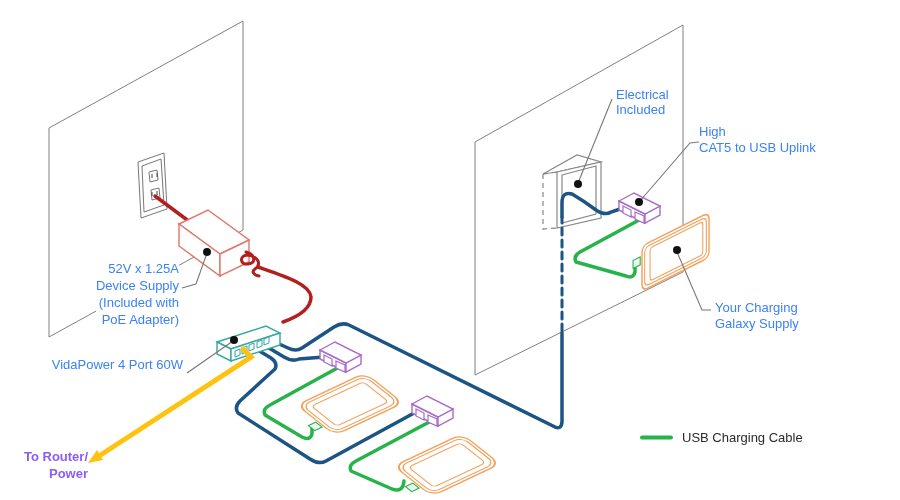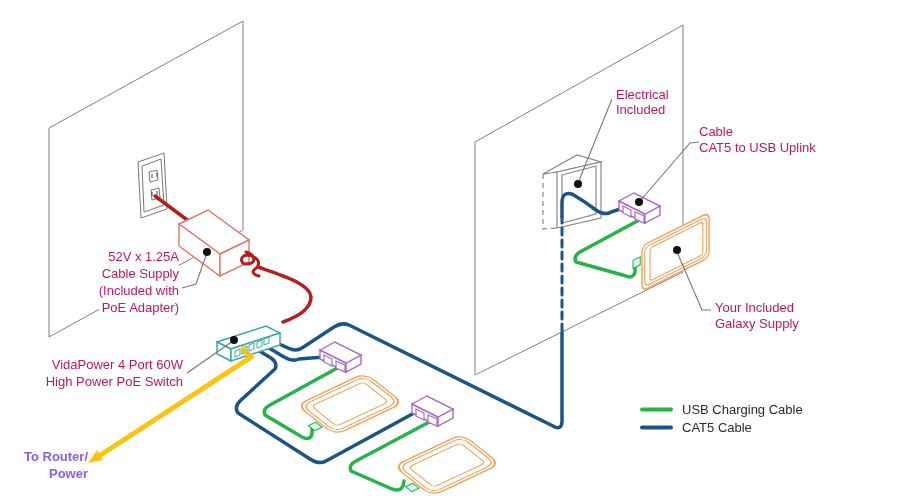--- a/index.html
+++ b/index.html
@@ -1,24 +1,24 @@
 <!DOCTYPE html>
 <html><head>
 <meta charset="utf-8">
 <style>
   html,body{margin:0;padding:0;background:#fff;}
   #stage{position:relative;width:900px;height:500px;background:#fff;overflow:hidden;
          font-family:"Liberation Sans", sans-serif;}
   #diagram{position:absolute;left:0;top:0;}
-  .lbl{position:absolute;font-size:13px;color:#be185d;line-height:17px;background:#fff;white-space:nowrap;}
+  .lbl{position:absolute;font-size:13px;color:#3b82f6;line-height:17px;background:#fff;white-space:nowrap;}
   .lbl span{display:block;}
   .r{text-align:right;}
   .bold{font-weight:bold;color:#8b5cf6;}
   #legend{position:absolute;left:640px;top:400px;}
-  .legrow{display:flex;align-items:center;height:18px;}
+  .legrow{display:flex;align-items:center;height:18px;margin-top:28px;}
   .legrow svg{margin-right:9px;}
   .legrow span{font-size:13px;color:#2a2a2a;}
 </style>
 </head>
 <body>
 
 <div id="stage">
 
 <svg id="diagram" width="900" height="500" viewBox="0 0 900 500">
 
@@ -127,60 +127,53 @@
   </g>
   <g fill="#111">
     <circle cx="207" cy="252" r="4"></circle>
     <circle cx="234" cy="340" r="4"></circle>
     <circle cx="578" cy="184" r="4"></circle>
     <circle cx="639" cy="202" r="4"></circle>
     <circle cx="677" cy="250" r="4"></circle>
   </g>
 </svg>
 
-<div class="lbl r" style="right:721px;top:248px;">
+<div class="lbl r" style="right:721px;top:260px;">
   <span>52V x 1.25A</span>
-  <span>Cable Supply</span>
+  <span>Device Supply</span>
   <span>(Included with</span>
   <span>PoE Adapter)</span>
 </div>
 
 <div class="lbl r" style="right:717px;top:356px;">
   <span>VidaPower 4 Port 60W</span>
-  <span>High Power PoE Switch</span>
 </div>
 
 <div class="lbl r bold" style="right:812px;top:448px;">
   <span>To Router/</span>
   <span>Power</span>
 </div>
 
 <div class="lbl" style="left:616px;top:87px;line-height:15px;">
   <span>Electrical</span>
   <span>Included</span>
 </div>
 
 <div class="lbl" style="left:699px;top:124px;line-height:16px;">
-  <span>Cable</span>
+  <span>High</span>
   <span>CAT5 to USB Uplink</span>
 </div>
 
 <div class="lbl" style="left:715px;top:300px;line-height:16px;">
-  <span>Your Included</span>
+  <span>Your Charging</span>
   <span>Galaxy Supply</span>
 </div>
 
 <div id="legend">
   <div class="legrow">
     <svg width="33" height="5">
       <rect x="0" y="0.5" width="33" height="4" rx="2" fill="#27b24a"></rect>
     </svg>
     <span>USB Charging Cable</span>
   </div>
-  <div class="legrow">
-    <svg width="33" height="5">
-      <rect x="0" y="0.5" width="33" height="4" rx="2" fill="#1c5484"></rect>
-    </svg>
-    <span>CAT5 Cable</span>
-  </div>
 </div>
 
 </div>
 
 </body></html>

